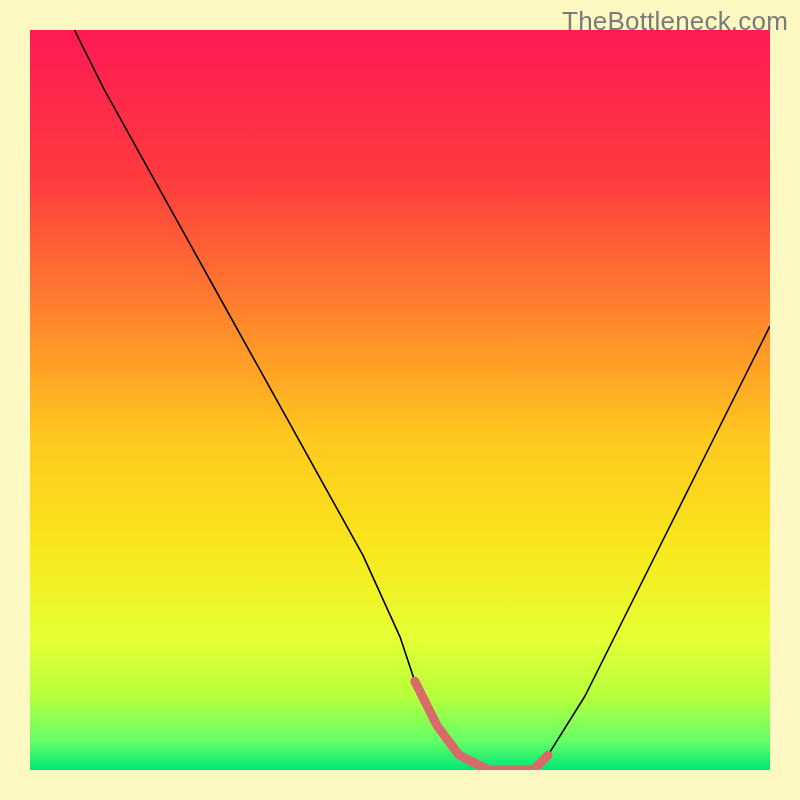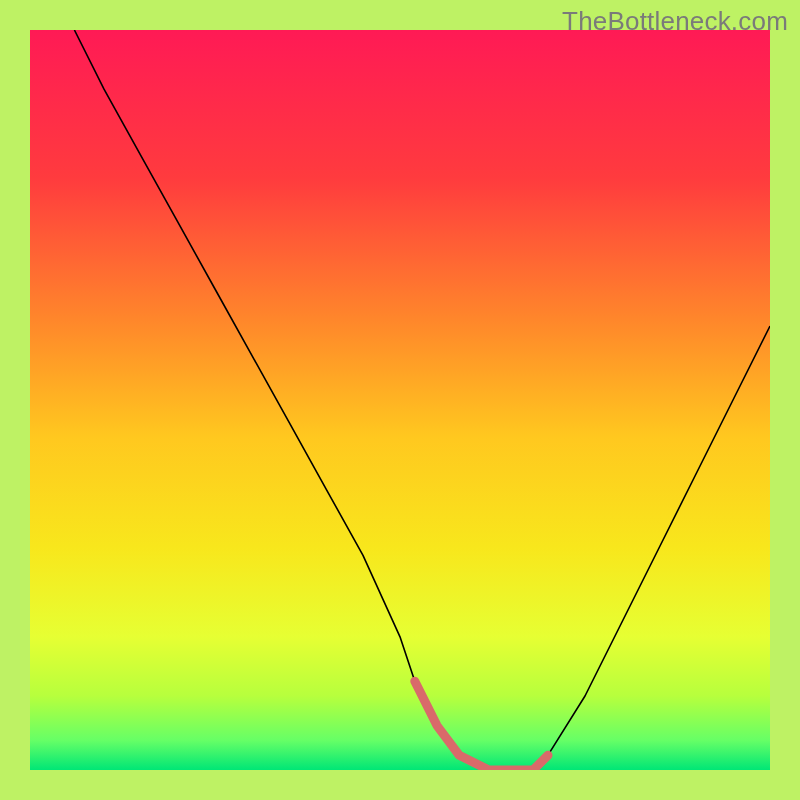--- a/index.html
+++ b/index.html
@@ -8,21 +8,21 @@
     width: 800px;
     height: 800px;
     background: #000;
     font-family: Arial, Helvetica, sans-serif;
     overflow: hidden;
   }
   .stage {
     position: relative;
     width: 800px;
     height: 800px;
-    background: #bef264;
+    background: #fef9c3;
   }
   .plot {
     position: absolute;
     left: 30px;
     top: 30px;
     width: 740px;
     height: 740px;
   }
   .watermark {
     position: absolute;

